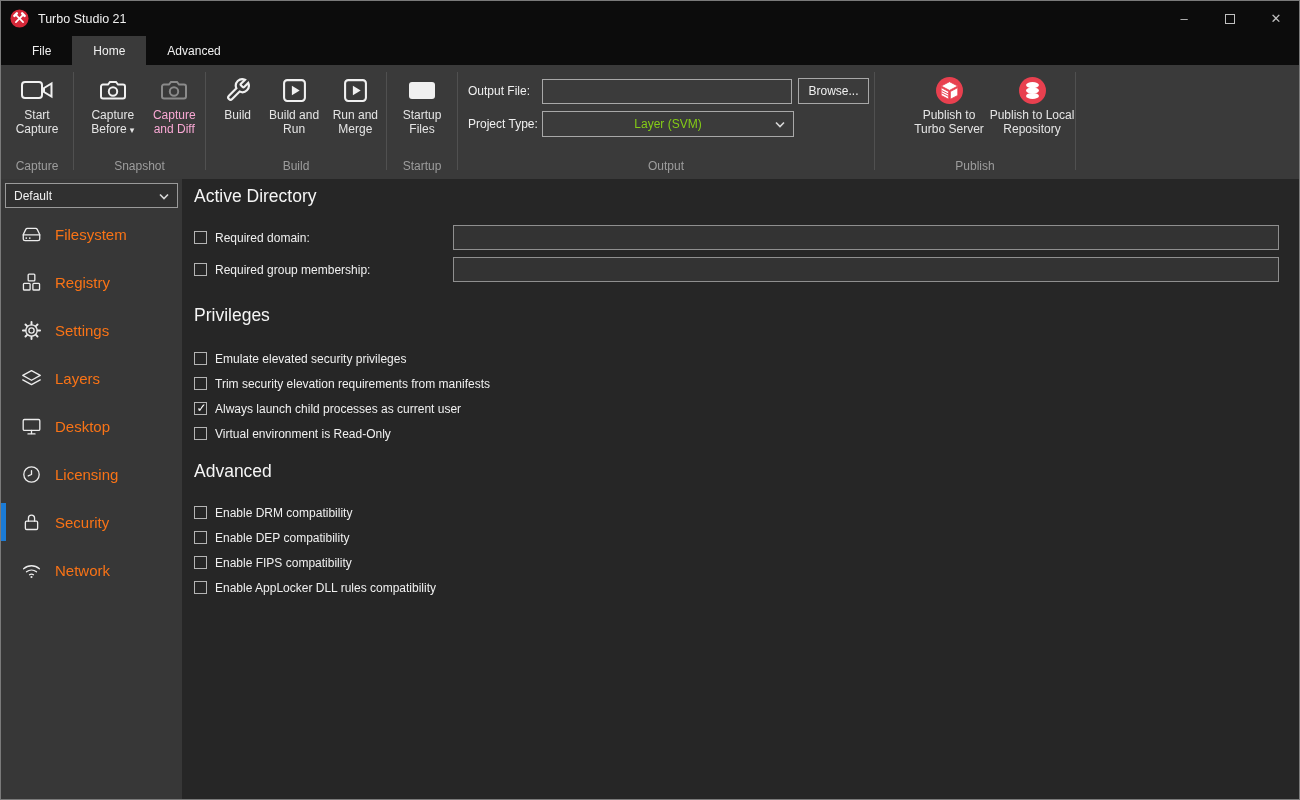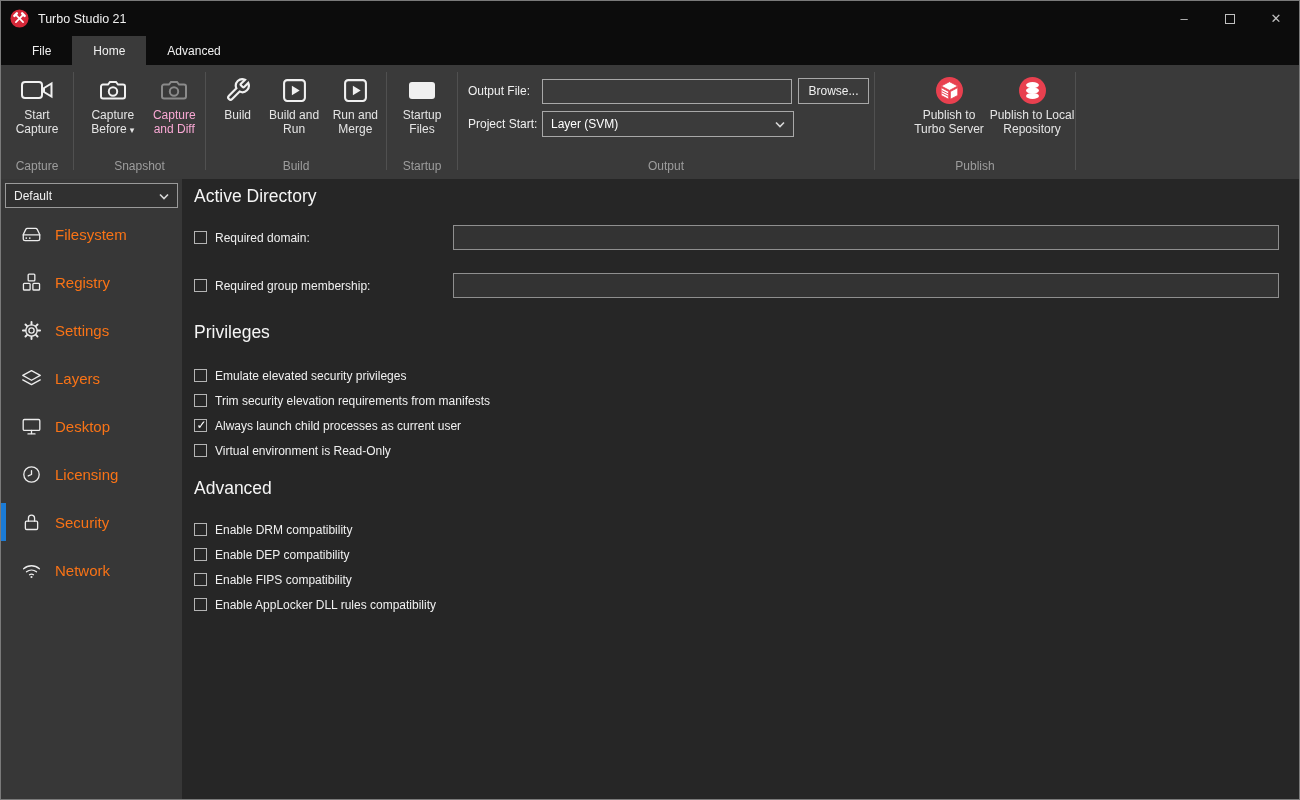--- a/index.html
+++ b/index.html
@@ -50,41 +50,41 @@
   .g-build { width:180px; }
   .g-startup { width:70px; }
   .g-output { width:416px; }
   .g-publish { width:200px; }
 
   .outpanel { padding:13px 0 0 10px; flex:1; }
   .orow { display:flex; align-items:center; height:26px; margin-bottom:7px; }
   .olabel { width:74px; color:#f0f0f0; font-size:12px; }
   .otext { width:250px; height:25px; background:#3b3b3b; border:1px solid #a8a8a8; color:#f0f0f0; font-size:12px; padding:0 5px; outline:none; }
   .browse-btn { margin-left:6px; width:71px; height:26px; background:#3b3b3b; border:1px solid #a8a8a8; color:#f0f0f0; font-size:12px; }
-  .oselect { width:252px; height:26px; background:#3b3b3b; border:1px solid #a8a8a8; display:flex; align-items:center; padding:0 8px; color:#ffffff; font-size:12px; position:relative; }
+  .oselect { width:252px; height:26px; background:#3b3b3b; border:1px solid #a8a8a8; display:flex; align-items:center; padding:0 8px; color:#84cc16; font-size:12px; position:relative;justify-content:center; }
   .oselect .chev, .profile-select .chev { position:absolute; right:8px; top:50%; transform:translateY(-50%); }
   .chev svg { stroke:#d8d8d8; fill:none; stroke-width:1.6; }
 
   
   .bodyrow { flex:1; display:flex; min-height:0; }
   .sidebar { width:181px; background:#373737; flex:0 0 auto; padding-top:4px; }
   .profile-select { margin:0 4px; height:25px; border:1px solid #9a9a9a; background:#303030; display:flex; align-items:center; padding:0 8px; font-size:12px; color:#f0f0f0; position:relative; }
   .nav { margin-top:2px; }
   .nav-item { height:48px; display:flex; align-items:center; padding-left:20px; position:relative; color:#f97316; font-size:15px; }
   .nav-item .nicon { width:21px; height:21px; margin-right:13px; display:flex; align-items:center; justify-content:center; }
   .nav-item svg { stroke:#ececec; fill:none; stroke-width:1.5; stroke-linecap:round; stroke-linejoin:round; }
   .nav-item.selected::before { content:""; position:absolute; left:0; top:5px; bottom:5px; width:5px; background:#1b7bd6; }
 
   .main { flex:1; padding:6px 20px 0 12px; position:relative;border-radius:20px; }
   .section-title { font-size:17.5px; font-weight:400; color:#f5f5f5; line-height:22px; }
   .t-ad { margin-bottom:18px; }
   .t-priv { margin-top:22px; margin-bottom:20px; }
   .t-adv { margin-top:14px; margin-bottom:18px; }
 
-  .ad-row { position:relative; height:25px; display:flex; align-items:center; margin-bottom:23px; }
+  .ad-row { position:relative; height:25px; display:flex; align-items:center; margin-bottom:7px; }
   .ad-input { position:absolute; left:259px; right:0; top:0; height:25px; background:#333333; border:1px solid #8f8f8f; color:#f0f0f0; font-size:12px; padding:0 6px; outline:none; }
 
   .chk-row { height:25px; display:flex; align-items:center; }
   .checkbox { width:13px; height:13px; border:1px solid #b4b4b4; margin-right:8px; flex:0 0 auto; position:relative; background:transparent; }
   .checkbox.checked::after { content:"✓"; position:absolute; left:0; top:-1px; width:13px; text-align:center; color:#ffffff; font-size:12px; line-height:13px; }
   .chk-label { color:#f0f0f0; font-size:12px; }
 </style>
 </head>
 <body>
 
@@ -218,21 +218,21 @@
     <div class="rsep"></div>
 
     <div class="rgroup g-output">
       <div class="outpanel">
         <div class="orow">
           <span class="olabel">Output File:</span>
           <input class="otext" type="text" value="" style="">
           <button class="browse-btn">Browse...</button>
         </div>
         <div class="orow">
-          <span class="olabel">Project Start:</span>
+          <span class="olabel">Project Type:</span>
           <div class="oselect">
             <span>Layer (SVM)</span>
             <span class="chev">
               <svg width="10" height="7" viewBox="0 0 10 7">
                   <polyline points="1,1.5 5,5.5 9,1.5"></polyline>
                 </svg>
             </span>
           </div>
         </div>
       </div>

